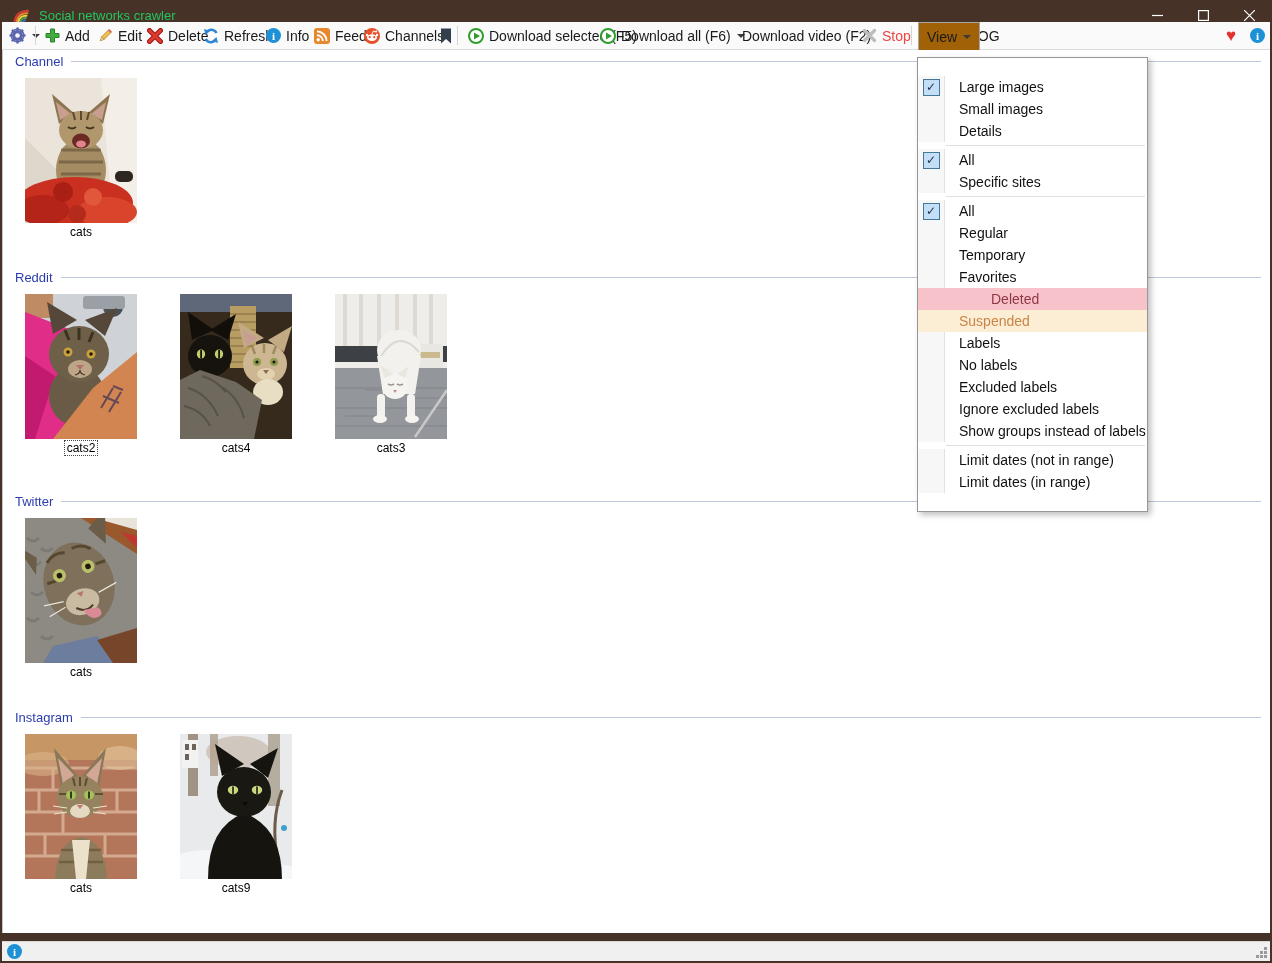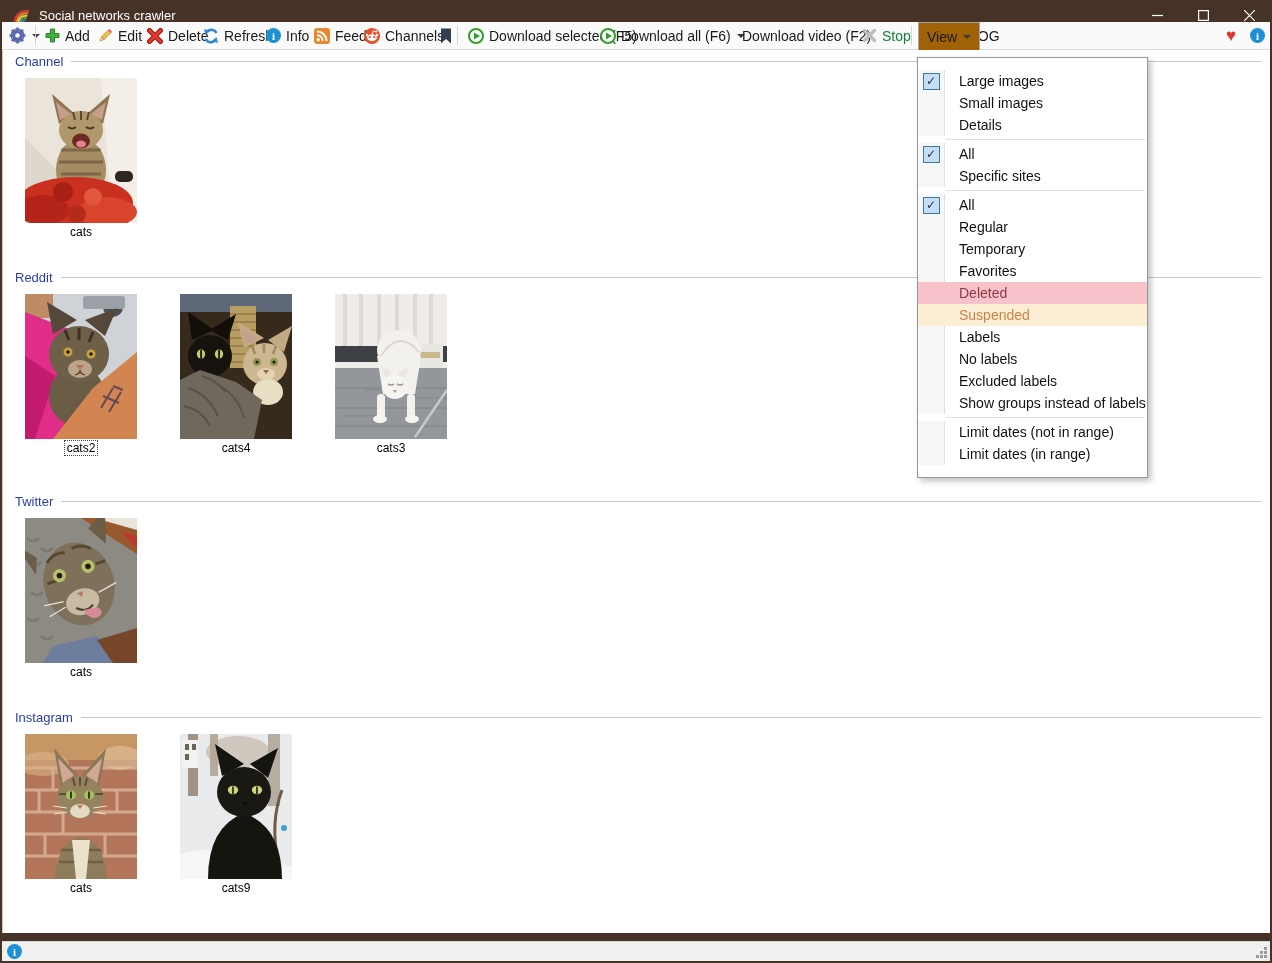--- a/index.html
+++ b/index.html
@@ -3,30 +3,30 @@
 <meta charset="utf-8">
 <style>
   * { margin:0; padding:0; box-sizing:border-box; }
   html,body { width:1272px; height:963px; font-family:"Liberation Sans","DejaVu Sans",sans-serif; }
   .app { position:relative; width:1272px; height:963px; background:#463227; overflow:hidden; }
 
   
   .titlebar { position:absolute; left:0; top:0; width:1272px; height:30px; background:#463227;
               display:flex; align-items:center; color:#fff; font-size:13px; }
   .appicon { margin:0 9px 0 13px; width:17px; height:17px; }
-  .title-text { color:#ffffff; }
+  .title-text { color:#22c55e; }
   .wctrls { position:absolute; right:0; top:0; height:30px; display:flex; }
   .wbtn { width:46px; height:30px; display:flex; align-items:center; justify-content:center; }
 
   
   .toolbar { position:absolute; left:2px; top:22px; width:1268px; height:28px; background:#fafafa;
              border-bottom:1px solid #dcdcdc; font-size:14px; }
   .tbtn { position:absolute; top:1px; height:25px; display:flex; align-items:center; gap:5px;
           padding:0 5px; color:#1a1a1a; white-space:nowrap; cursor:default; }
-  .tbtn.disabled { color:#15803d; }
+  .tbtn.disabled { color:#ef4444; }
   .tsep { position:absolute; top:4px; height:19px; width:1px; background:#d4d4d4; }
   .caret { width:0; height:0; border-left:4px solid transparent; border-right:4px solid transparent;
            border-top:4px solid #3a3a3a; margin-left:1px; }
   .view-open { top:0; height:28px; background:#a16207; border:1px solid #a6a6a6; border-bottom:none;
                z-index:30; padding:0 8px; }
   .hearticon { font-size:17px; color:#e2332e; line-height:1; }
 
   .icircle { width:15px; height:15px; border-radius:50%; background:#1e90d6; color:#fff;
              display:flex; align-items:center; justify-content:center;
              font-size:11px; font-weight:bold; font-family:"Liberation Serif","DejaVu Serif",serif; }
@@ -38,30 +38,30 @@
   .ghead { display:flex; align-items:center; color:#2b3cae; font-size:13px; padding-left:12px; height:14px; }
   .ghead .gline { flex:1; height:1px; background:#bcc7dd; margin:1px 10px 0 8px; }
   .cell { position:absolute; top:24px; width:112px; text-align:center; }
   .thumb { display:block; width:112px; height:145px; }
   .clabel { margin-top:2px; font-size:12px; color:#000; }
   .clabel .sel { outline:1px dotted #444; padding:0 2px;text-align:center; }
 
   
   .menu { position:absolute; left:917px; top:57px; width:231px; background:#fff;
           border:1px solid #979797; box-shadow:3px 3px 6px rgba(0,0,0,.25); z-index:20;
-          padding:12px 0; font-size:14px; }
+          padding:18px 0; font-size:14px; }
   .mi { display:flex; align-items:stretch; height:22px; cursor:default; color:#111; }
   .gut { width:27px; display:flex; align-items:center; justify-content:center;
          border-right:1px solid #e2e2e2; background:#f7f7f7; flex:none; }
   .chkbox { width:17px; height:17px; background:#c3def5; border:1px solid #42789e;
             display:flex; align-items:center; justify-content:center; }
   .chkbox::before { content:"\2713"; font-size:12px; font-weight:bold; color:#1b2c4e; }
   .milabel { padding-left:14px; display:flex; align-items:center; }
   .msep { height:1px; background:#e0e0e0; margin:3px 2px 3px 28px; }
-  .mi.hl-deleted { background:#f8c2ca; color:#8e3947; }
+  .mi.hl-deleted { background:#f8c2ca; color:#8e3947;gap:32px; }
   .mi.hl-suspended { background:#fbeed5; color:#ca8546;align-items:center; }
   .mi.hl-deleted .gut, .mi.hl-suspended .gut { background:transparent; border-right-color:transparent; }
 
   
   .statusbar { position:absolute; left:2px; top:941px; width:1268px; height:20px; background:#f0f0f0;
                border-top:1px solid #d8d8d8; display:flex; align-items:center; padding-left:5px; }
   .grip { position:absolute; right:2px; bottom:2px; }
 </style>
 </head>
 <body>
@@ -520,20 +520,24 @@
     <div class="mi">
       <span class="gut"></span>
       <span class="milabel">No labels</span>
     </div>
     <div class="mi">
       <span class="gut"></span>
       <span class="milabel">Excluded labels</span>
     </div>
     <div class="mi">
       <span class="gut"></span>
+      <span class="milabel">Ignore excluded labels</span>
+    </div>
+    <div class="mi">
+      <span class="gut"></span>
       <span class="milabel">Show groups instead of labels</span>
     </div>
     <div class="msep"></div>
     <div class="mi">
       <span class="gut"></span>
       <span class="milabel">Limit dates (not in range)</span>
     </div>
     <div class="mi">
       <span class="gut"></span>
       <span class="milabel">Limit dates (in range)</span>

